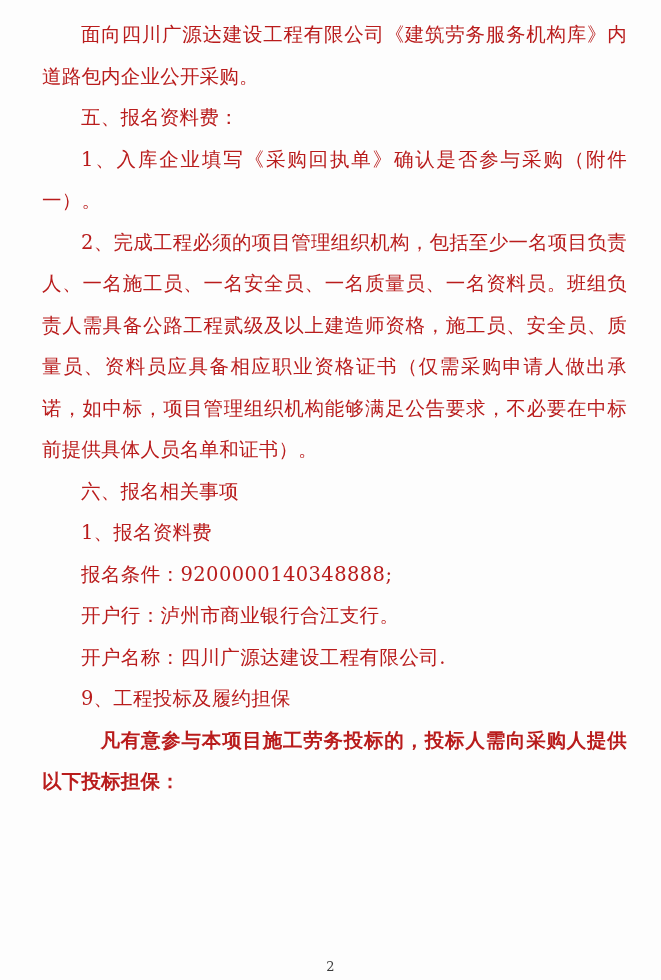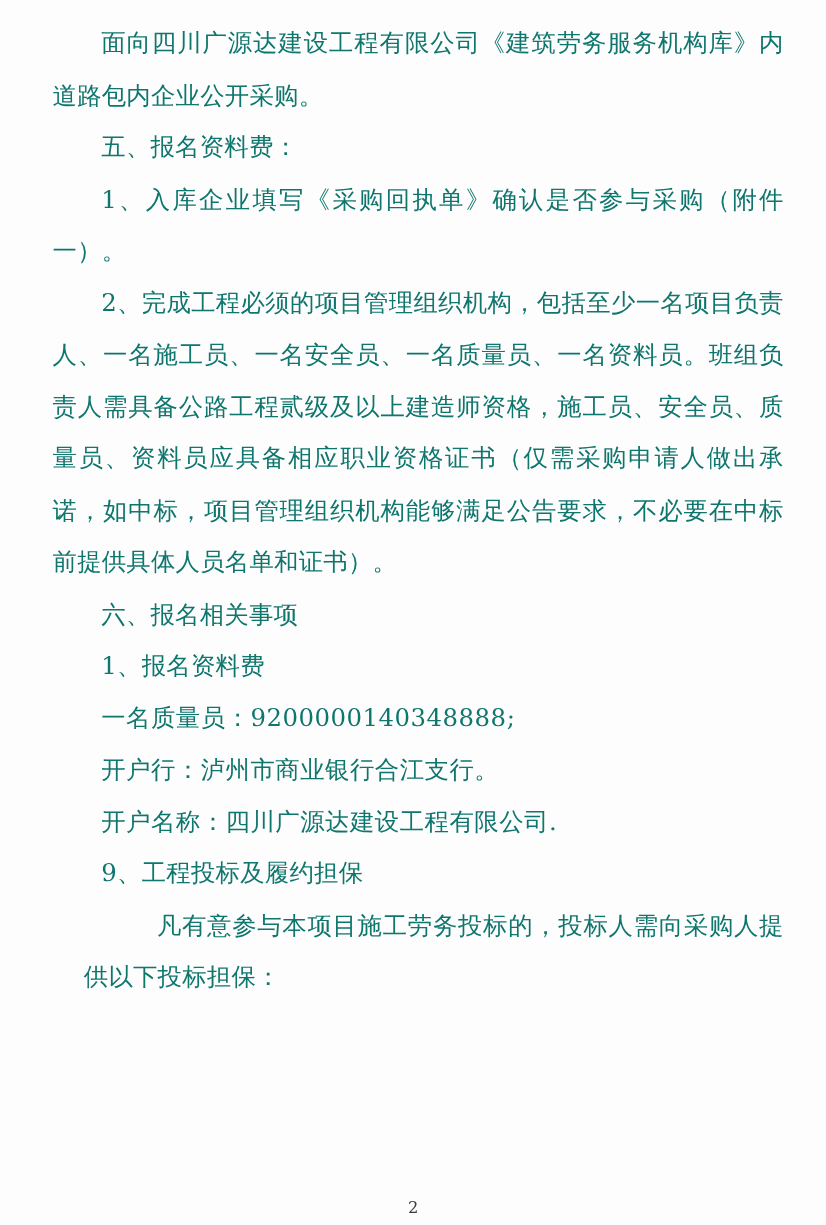--- a/index.html
+++ b/index.html
@@ -20,33 +20,32 @@
     height: 980px;
     box-sizing: border-box;
     padding: 14px 34px 0 42px;
     background: #fdfdfd;
   }
   .doc-body {
     font-size: 19.5px;
     line-height: 41.5px;
     letter-spacing: 0.2px;
     text-align: justify;
-    color: #0f766e;
+    color: #b91c1c;
   }
   p {
     margin: 0;
     text-indent: 2em;
     white-space: pre-wrap;
   }
   p.indent3 {
     text-indent: 3em;
   }
   p.bold {
-    font-weight: normal;
-    margin-left: 25px;
+    font-weight: bold;
   }
   .account-line {
     text-indent: 2em;
     letter-spacing: 0.4px;
   }
   .page-number {
     position: absolute;
     bottom: 6px;
     left: 0;
     width: 100%;
@@ -60,20 +59,20 @@
 <body>
 
 <div class="page">
   <div class="doc-body">
     <p class="">面向四川广源达建设工程有限公司《建筑劳务服务机构库》内道路包内企业公开采购。</p>
     <p class="">五、报名资料费：</p>
     <p class="">1、入库企业填写《采购回执单》确认是否参与采购（附件一）。</p>
     <p class="">2、完成工程必须的项目管理组织机构，包括至少一名项目负责人、一名施工员、一名安全员、一名质量员、一名资料员。班组负责人需具备公路工程贰级及以上建造师资格，施工员、安全员、质量员、资料员应具备相应职业资格证书（仅需采购申请人做出承诺，如中标，项目管理组织机构能够满足公告要求，不必要在中标前提供具体人员名单和证书）。</p>
     <p class="">六、报名相关事项</p>
     <p class="">1、报名资料费</p>
-    <p class="account-line">一名质量员：9200000140348888;</p>
+    <p class="account-line">报名条件：9200000140348888;</p>
     <p class="account-line">开户行：泸州市商业银行合江支行。</p>
     <p class="account-line">开户名称：四川广源达建设工程有限公司.</p>
     <p class="">9、工程投标及履约担保</p>
     <p class="indent3 bold">凡有意参与本项目施工劳务投标的，投标人需向采购人提供以下投标担保：</p>
   </div>
   <div class="page-number">2</div>
 </div>
 
 </body></html>

